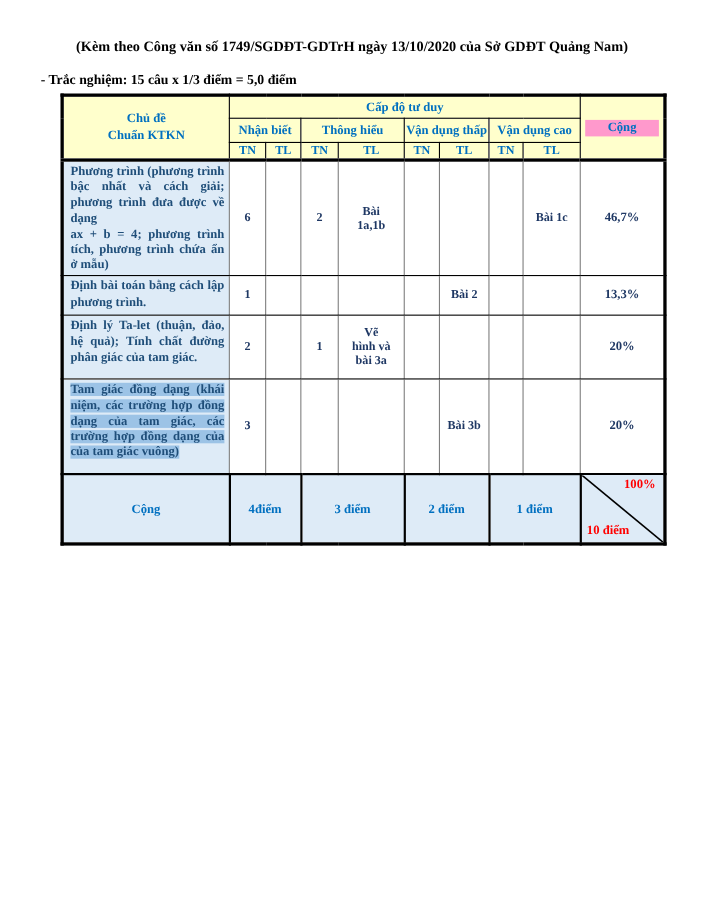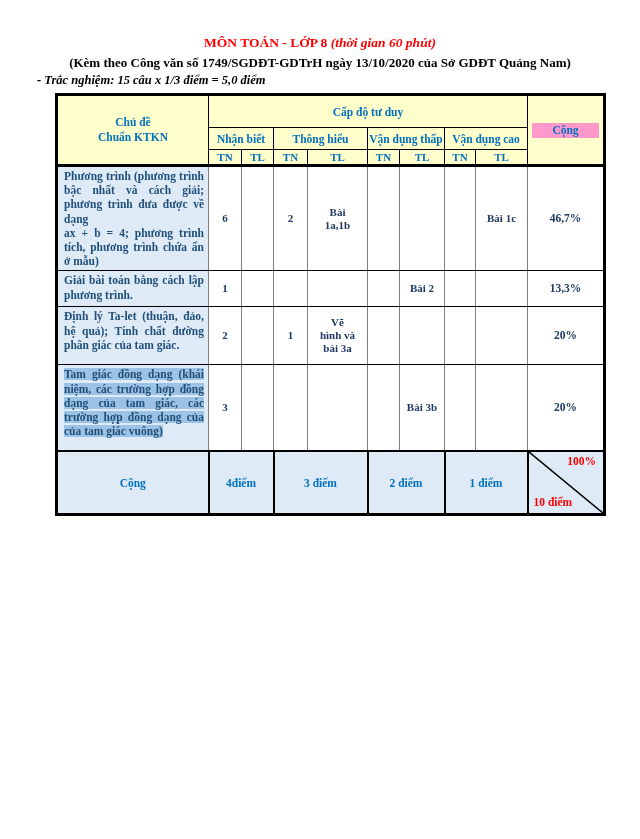--- a/index.html
+++ b/index.html
@@ -11,34 +11,34 @@
   body{
     width:640px;height:839px;background:#ffffff;
     font-family:"Liberation Serif","DejaVu Serif",serif;
     font-weight:bold;color:#000;overflow:hidden;
   }
   .titles{text-align:center;padding-top:31px;line-height:19px;}
   .t1{color:var(--red);font-size:13.5px;}
   .t2{color:var(--red);font-size:13.5px;margin-top:2px;}
   .t2 .it{font-style:italic;}
   .subtitle{text-align:center;font-size:13px;margin-top:2px;line-height:18px;}
-  .notes{margin-left:37px;font-style:italic;font-size:12.5px;line-height:16px;margin-top:0;}
+  .notes{margin-left:37px;font-size:12.5px;line-height:16px;margin-top:13px;}
 
   table.matrix{
     margin:5px 0 0 55px;width:548px;border-collapse:collapse;table-layout:fixed;
     border:3px solid #000;
   }
   .matrix th,.matrix td{padding:0;font-weight:bold;overflow:hidden;}
   
   .matrix thead th{
     background:var(--yellow);color:var(--blue-header);
     border:1px solid #000;text-align:center;vertical-align:middle;
     font-size:11.5px;
   }
-  .matrix thead tr.hA th{height:33px;}
+  .matrix thead tr.hA th{height:21px;}
   .matrix thead tr.hB th{height:22px;}
   .matrix thead tr.hC th{height:16px;font-size:11px;border-bottom:3px solid #000;}
   th.topic-head{white-space:pre-line;line-height:15px;border-bottom:3px solid #000 !important;}
   th.cong-head{border-bottom:3px solid #000 !important;}
   .pink-hl{display:inline-block;background:var(--pink);padding:1px 20px 2px 20px;}
   
   .matrix tbody td{
     border:1px solid #7f7f7f;border-top:1.5px solid #000;border-bottom:1.5px solid #000;
     text-align:center;vertical-align:middle;font-size:11px;color:var(--navy);
     line-height:13px;white-space:pre-line;
@@ -60,21 +60,20 @@
   }
   td.diag{position:relative;padding:0;}
   td.diag svg{position:absolute;left:0;top:0;width:100%;height:100%;}
   td.diag .pct{position:absolute;top:3px;right:7px;color:var(--red);font-size:11.5px;}
   td.diag .pts{position:absolute;bottom:5px;left:5px;color:var(--red);font-size:11.5px;}
 </style>
 </head>
 <body>
 
 <div class="titles">
-  <div class="t2"><span>MÔN TOÁN - LỚP 8</span><span class="it"> (thời gian 60 phút)</span></div>
 </div>
 <div class="subtitle">(Kèm theo Công văn số 1749/SGDĐT-GDTrH ngày 13/10/2020 của Sở GDĐT Quảng Nam)</div>
 <div class="notes">
   <div>- Trắc nghiệm: 15 câu x 1/3 điểm = 5,0 điểm</div>
 </div>
 
 <table class="matrix">
   <colgroup>
     <col style="width:152px">
       <col style="width:33px">
@@ -120,21 +119,21 @@
       <td>2</td>
       <td>Bài
 1a,1b</td>
       <td></td>
       <td></td>
       <td></td>
       <td>Bài 1c</td>
       <td class="total">46,7%</td>
     </tr>
     <tr class="r1">
-      <td class="topic">Giải bài toán bằng cách lập phương trình.</td>
+      <td class="topic">Định bài toán bằng cách lập phương trình.</td>
       <td>1</td>
       <td></td>
       <td></td>
       <td></td>
       <td></td>
       <td>Bài 2</td>
       <td></td>
       <td></td>
       <td class="total">13,3%</td>
     </tr>

